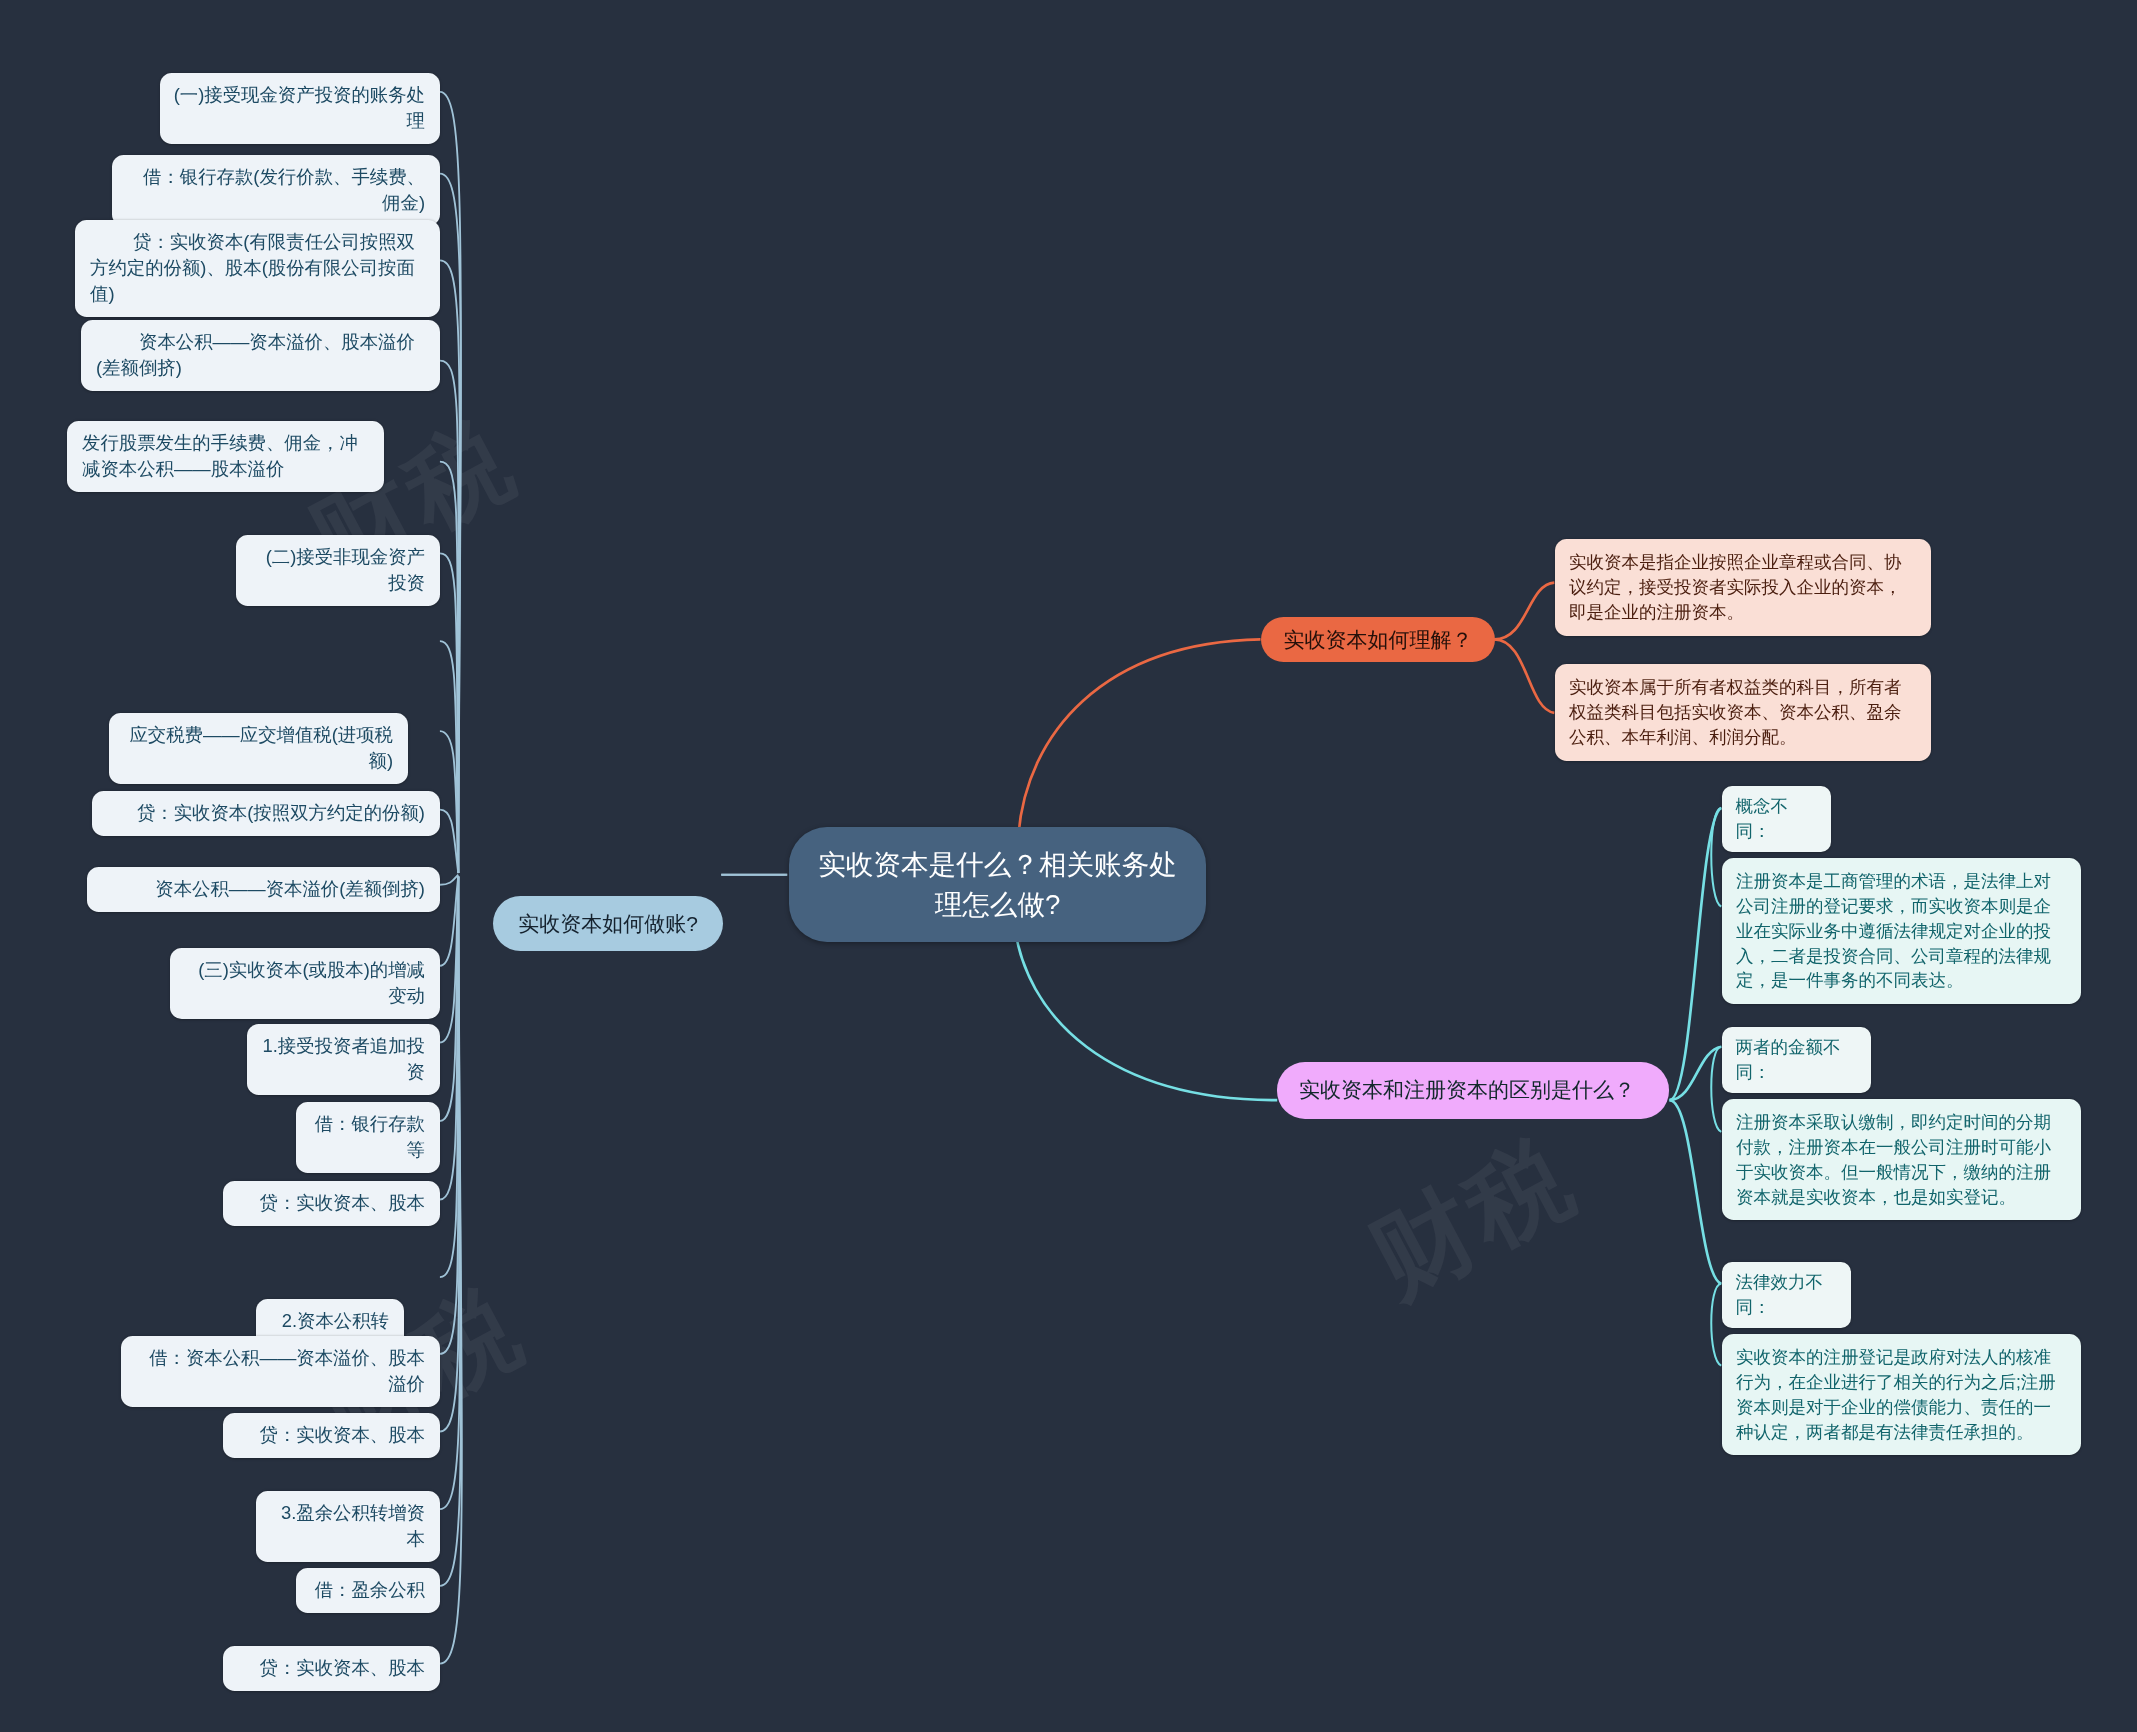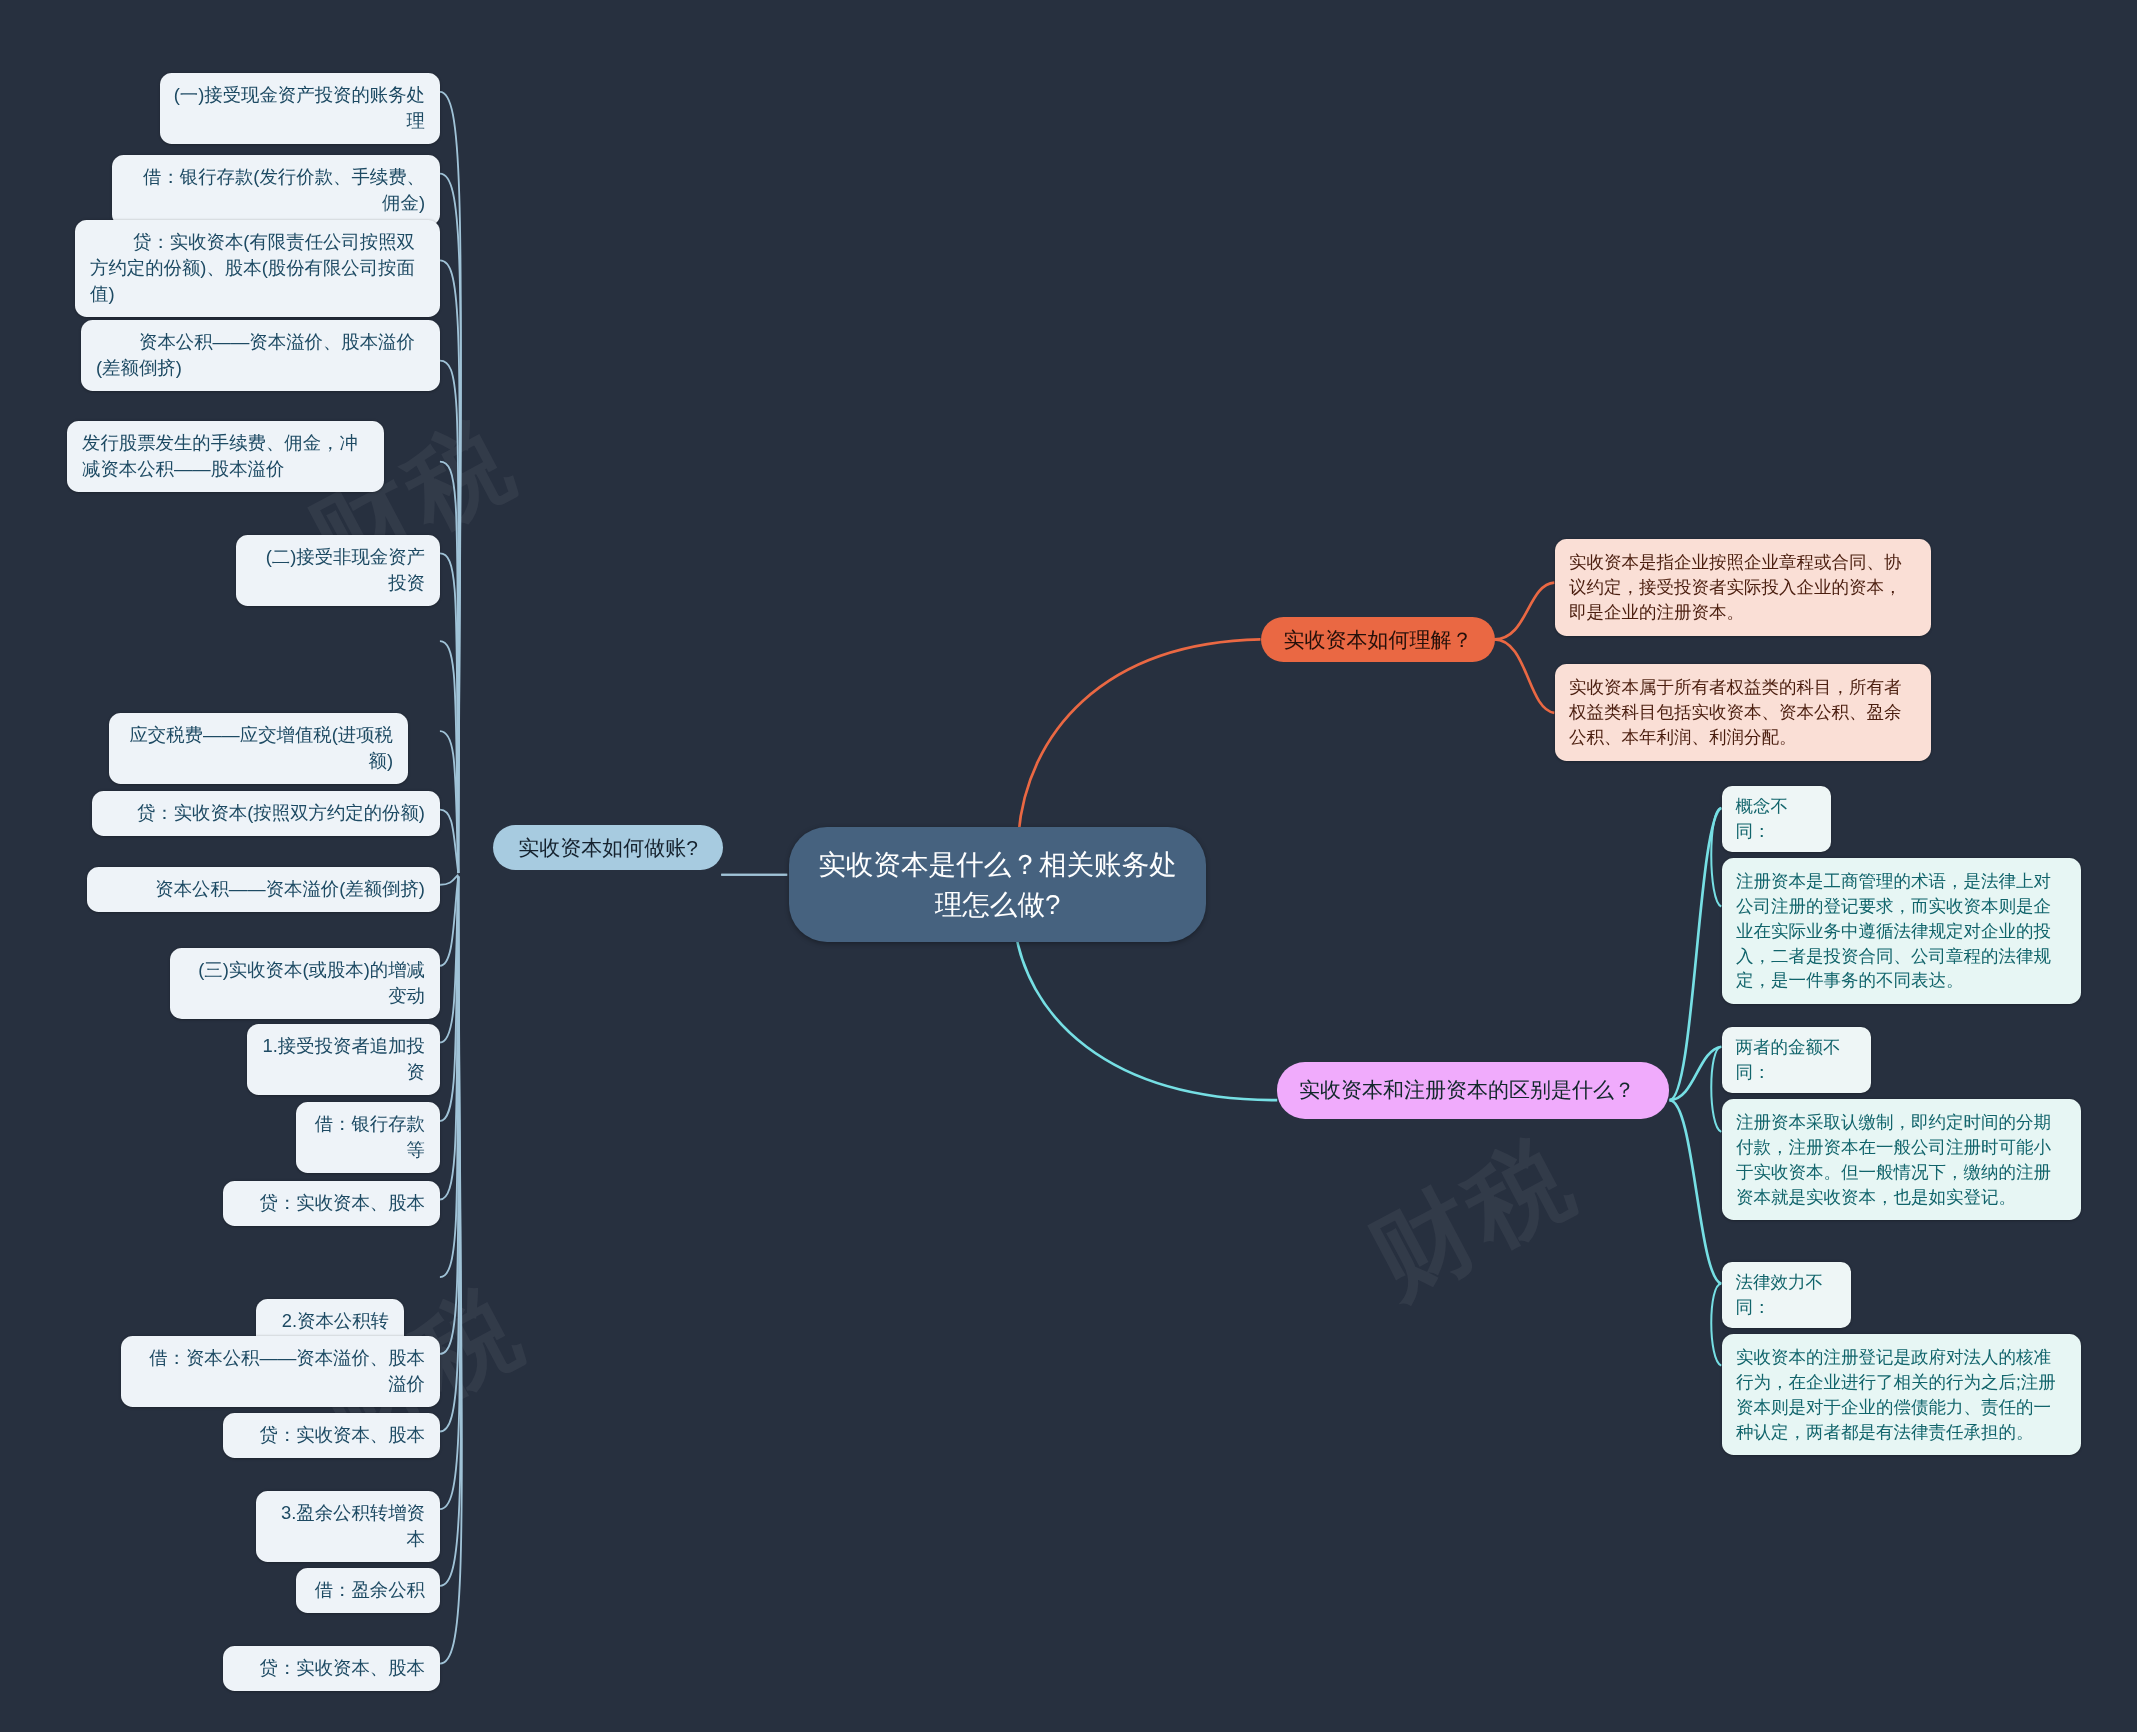--- a/index.html
+++ b/index.html
@@ -188,21 +188,21 @@
       <path d="M2062,968 C2046,968 2046,1080 2062,1086" stroke-width="2.4"></path>
       <path d="M2062,1254 C2046,1254 2046,1350 2062,1356" stroke-width="2.4"></path>
       <path d="M2062,1538 C2046,1538 2046,1630 2062,1636" stroke-width="2.4"></path>
     </g>
   </svg>
 
   <div class="node n-root" style="left:789px; top:827px; width:417px;">
     <span>实收资本是什么？相关账务处理怎么做?</span>
   </div>
 
-  <div class="node n-b1" style="left:493px; top:825px; width:230px; height:45px;">
+  <div class="node n-b1" style="left:493px; top:896px; width:230px; height:55px;">
     <span>实收资本如何做账?</span>
   </div>
 
   <div class="node n-b1 orange" style="left:1261px; top:617px; width:234px; height:45px;">
     <span>实收资本如何理解？</span>
   </div>
 
   <div class="node n-b1 cyan" style="left:1277px; top:1062px; width:392px; padding:13.4px 22px;">
     <span>实收资本和注册资本的区别是什么？</span>
   </div>

